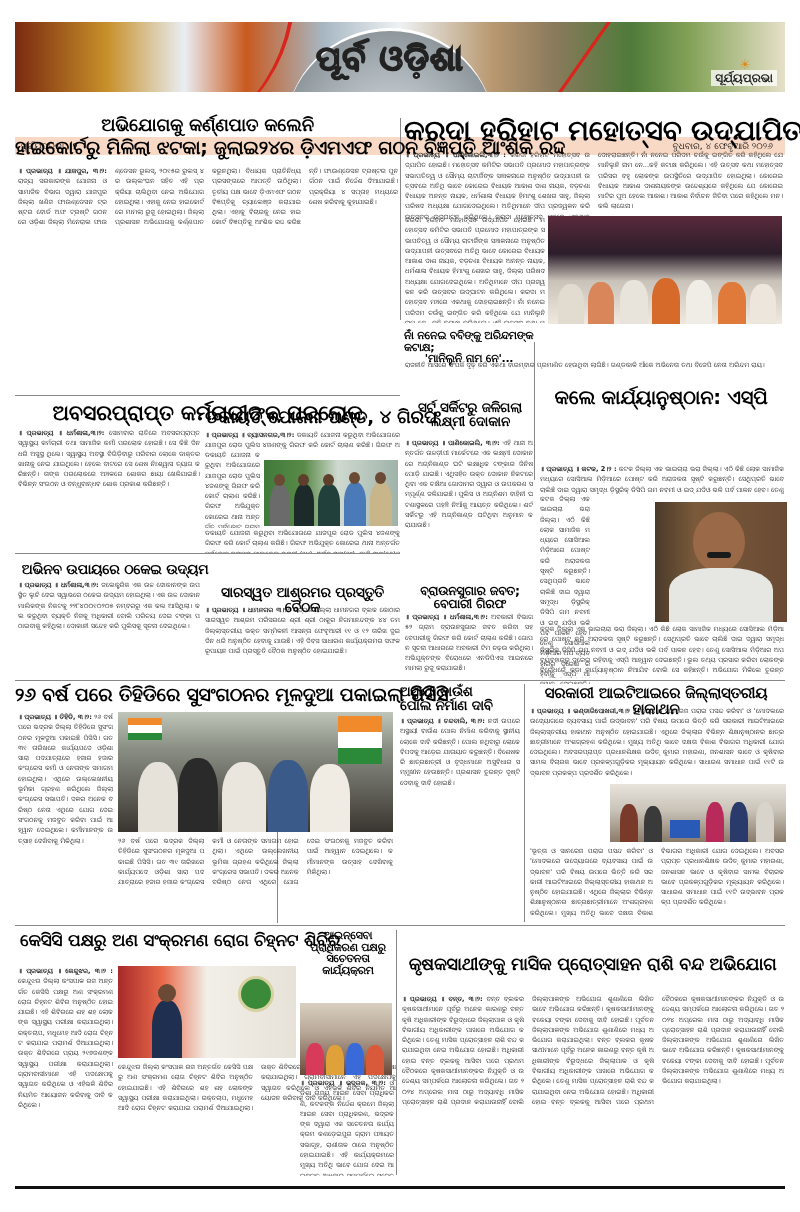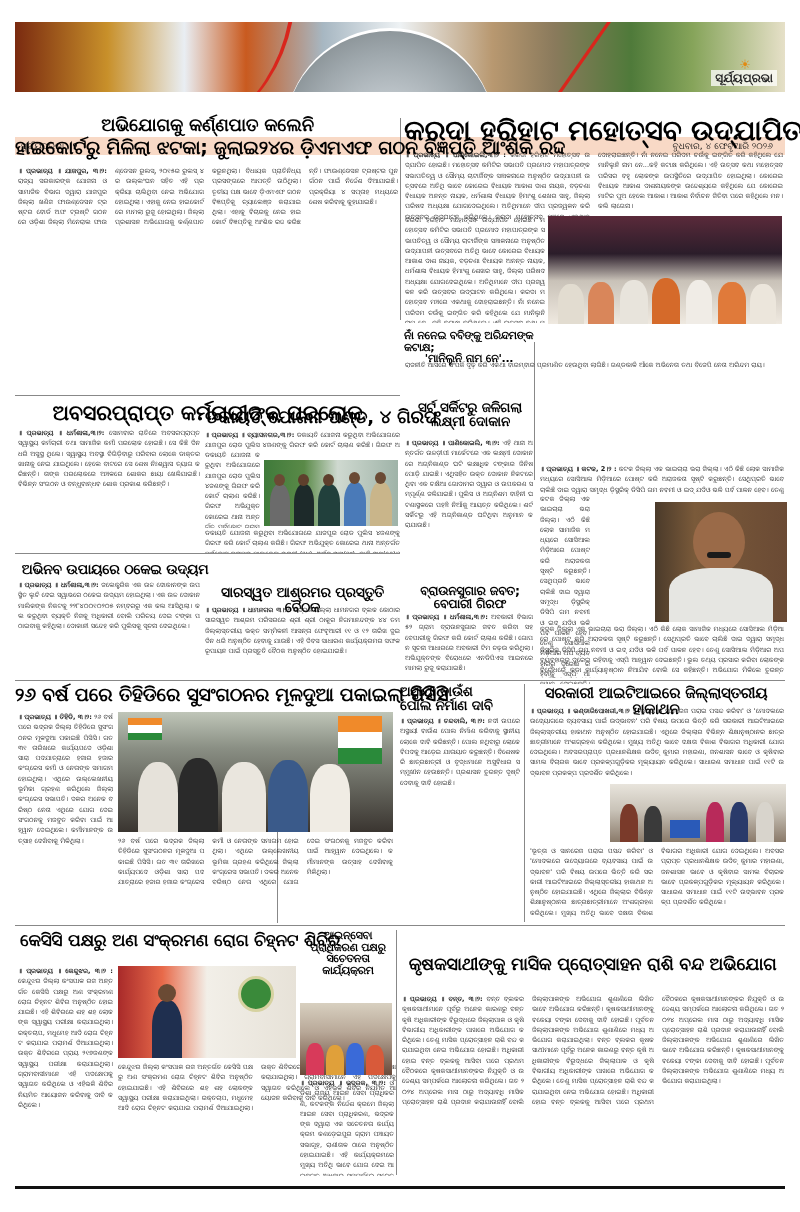--- a/index.html
+++ b/index.html
@@ -29,20 +29,21 @@
   .dateline { font-weight:bold; }
   #footline { left:15px; top:1186px; width:770px; height:3px; background:#111; }
 </style>
 </head>
 <body>
 
 <div id="masthead" class="abs">
   <div class="swoosh-l"></div>
   <div class="swoosh-r"></div>
   <div class="arch"></div>
+  <div class="title">ପୂର୍ବ ଓଡ଼ିଶା</div>
   <div class="sun">☀</div>
   <div class="brand">ସୂର୍ଯ୍ୟପ୍ରଭା</div>
 </div>
 <div id="infobar" class="abs">
   <span class="l"><span>ସୂର୍ଯ୍ୟପ୍ରଭା</span>&nbsp;&nbsp;&nbsp;<b>୨</b></span>
   <span class="r">ବୁଧବାର, ୪ ଫେବୃଆରି ୨୦୨୬</span>
 </div>
 
 <div class="vr" style="left:400px;top:118px;height:202px"></div>
 <div class="vr" style="left:534px;top:342px;height:138px"></div>
@@ -116,20 +117,21 @@
   <span>ଡକାୟତି ଯୋଜନା କରୁଥିବା ଅଭିଯୋଗରେ ଯାଜପୁର ରୋଡ ପୁଲିସ ୪ଜଣଙ୍କୁ ଗିରଫ କରି କୋର୍ଟ ଚାଲାଣ କରିଛି। ଗିରଫ ଅଭିଯୁକ୍ତ କୋରେଇ ଥାନା ଅନ୍ତର୍ଗତ ପୂର୍ବକୋଟ ଗ୍ରାମର ମାଲକେଲ ଭରତୀ (୨୪), ଅର୍ଜୁନ ଦାସ(୨୯), କାଳି ଦାସ(୨୬)ଓ ସନାତନ ଜିଲା ପାଇ ଥାନା ଅନ୍ତର୍ଗତ ବଗଲାଦଣ୍ଡ ଗ୍ରାମର। ପ୍ରତ୍ୟକ୍ଷଦର୍ଶୀ ଯାଜପୁର ରୋଡ ଥାନା ଅନ୍ତର୍ଗତ ଗୋଟିଏ ଗ୍ରାମ ପରିସରରେ ୪ଜଣ ଦଳ କରି ଡକାୟତି ପାଇଁ ଯୋଜନା କରୁଥିଲେ। ପୁଲିସ ଗୋପନ ସୂତ୍ରରୁ ଖବର ପାଇ ଘଟଣାସ୍ଥଳରେ ପହଞ୍ଚି ସେମାନଙ୍କୁ ଗିରଫ କରିଥିଲା।</span>
 </div>
 
 <div class="head" style="left:404px;top:400px;width:132px;font-size:13.5px;white-space:normal">ସର୍ଟ ସର୍କିଟରୁ ଜଳିଗଲା ଲକ୍ଷ୍ମୀ ଦୋକାନ</div>
 <div class="body" style="left:405px;top:438px;width:128px;height:118px">
   <span class="dateline">॥ ପ୍ରଭାତ୍ୟ ॥ ପାଣିକୋଇଲି, ୩।୨:</span>
   <span>ଏହି ଥାନା ଅନ୍ତର୍ଗତ ଉଚ୍ଚଡ଼ୀପୀ ମାର୍କେଟରେ ଏକ ଲକ୍ଷ୍ମୀ ଦୋକାନରେ ଅଗ୍ନିକାଣ୍ଡ ଘଟି ଲକ୍ଷାଧିକ ଟଙ୍କାର ଜିନିଷ ପୋଡ଼ି ଯାଇଛି। ଏଥିସହିତ ଉକ୍ତ ଦୋକାନ ନିକଟରେ ଥିବା ଏକ ଚକ୍ଷିଆ ଗୋଦାମର ଦ୍ୱାର ଓ ଉପକରଣ ସମ୍ପୂର୍ଣ୍ଣ ଜଳିଯାଇଛି। ପୁଲିସ ଓ ଅଗ୍ନିଶମ ବାହିନୀ ଘଟଣାସ୍ଥଳରେ ପହଞ୍ଚି ନିଆଁକୁ ଆୟତ୍ତ କରିଥିଲେ। ଶର୍ଟ ସର୍କିଟରୁ ଏହି ଅଗ୍ନିକାଣ୍ଡ ଘଟିଥିବା ଅନୁମାନ କରାଯାଉଛି।</span>
 </div>
 
 <div class="head" style="left:538px;top:388px;width:246px;font-size:19.5px">
+  <div>କଲେ କାର୍ଯ୍ୟାନୁଷ୍ଠାନ: ଏସ୍‌ପି</div>
 </div>
 <div class="body" style="left:540px;top:464px;width:244px;height:30px">
   <span class="dateline">॥ ପ୍ରଭାତ୍ୟ ॥ କଟକ, 2।୨ :</span>
   <span>କଟକ ଜିଲ୍ଲା ଏକ ଭାଇଚାରା ଭରା ଜିଲ୍ଲା। ଏଠି କିଛି ଲୋକ ସାମାଜିକ ମଧ୍ୟରେ ସୋସିଆଲ ମିଡ଼ିଆରେ ପୋଷ୍ଟ କରି ଅରାଜକତା ସୃଷ୍ଟି କରୁଛନ୍ତି। ସେଥିପ୍ରତି ଭାବେ ଚାଲିଛି ଦାଇ ଦ୍ୱାରା ସମୃଦ୍ଧ ଡ଼ିସ୍ଟ୍ରିକ୍ ଡିସିପି ଗମ ନବମୀ ଓ ଇଦ୍‌ ଯଦିଓ ଭଳି ପର୍ବ ପାଳନ ହେବ। ତେଣୁ ସୋସିଆଲ ମିଡ଼ିଆର ଅପ ବ୍ୟବହାରରୁ ଦୂରେଇ ରହିବାକୁ ଏସ୍‌ପି ଆହ୍ୱାନ ଦେଇଛନ୍ତି। ଭୁଲ ତଥ୍ୟ ପ୍ରସାର କରିବା ଲୋକଙ୍କ ବିରୋଧରେ କଡ଼ା କାର୍ଯ୍ୟାନୁଷ୍ଠାନ ନିଆଯିବ ବୋଲି ସେ କହିଛନ୍ତି। ଅଭିଯୋଗ ମିଳିଲେ ତୁରନ୍ତ କାର୍ଯ୍ୟାନୁଷ୍ଠାନ ହେବ।</span>
 </div>
 <div class="body" style="left:540px;top:494px;width:50px;height:190px">
   <span>କଟକ ଜିଲ୍ଲା ଏକ ଭାଇଚାରା ଭରା ଜିଲ୍ଲା। ଏଠି କିଛି ଲୋକ ସାମାଜିକ ମଧ୍ୟରେ ସୋସିଆଲ ମିଡ଼ିଆରେ ପୋଷ୍ଟ କରି ଅରାଜକତା ସୃଷ୍ଟି କରୁଛନ୍ତି। ସେଥିପ୍ରତି ଭାବେ ଚାଲିଛି ଦାଇ ଦ୍ୱାରା ସମୃଦ୍ଧ ଡ଼ିସ୍ଟ୍ରିକ୍ ଡିସିପି ଗମ ନବମୀ ଓ ଇଦ୍‌ ଯଦିଓ ଭଳି ପର୍ବ ପାଳନ ହେବ। ତେଣୁ ସୋସିଆଲ ମିଡ଼ିଆର ଅପ ବ୍ୟବହାରରୁ ଦୂରେଇ ରହିବାକୁ ଏସ୍‌ପି ଆହ୍ୱାନ ଦେଇଛନ୍ତି। ଭୁଲ ତଥ୍ୟ ପ୍ରସାର କରିବା ଲୋକଙ୍କ ବିରୋଧରେ କଡ଼ା କାର୍ଯ୍ୟାନୁଷ୍ଠାନ ନିଆଯିବ ବୋଲି ସେ କହିଛନ୍ତି। ଅଭିଯୋଗ ମିଳିଲେ ତୁରନ୍ତ କାର୍ଯ୍ୟାନୁଷ୍ଠାନ ହେବ।</span>
 </div>
 <div class="photo" style="left:655px;top:502px;width:132px;height:120px;background:linear-gradient(90deg,#4a3a2a 0%,#7a5a3a 30%,#6a4a34 100%)">
   <div class="phead" style="left:38px;top:10px;width:52px;height:60px;background:#9a6a48"></div>

